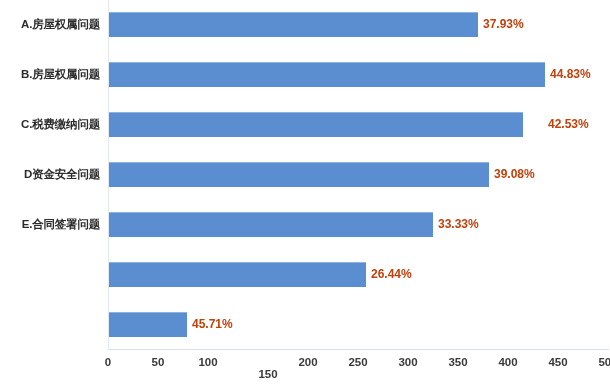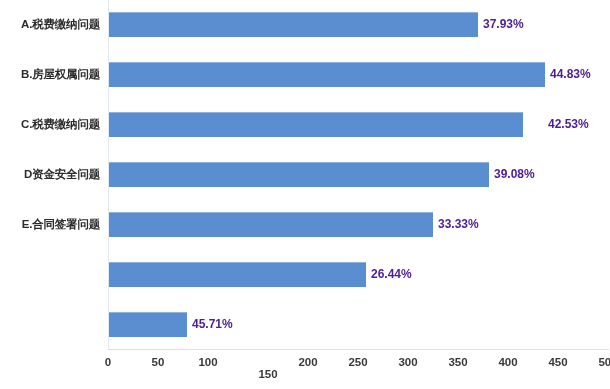--- a/index.html
+++ b/index.html
@@ -63,21 +63,21 @@
     height: 24px;
     background: #5b8ed0;
     border-top: 1.5px solid #8fb3e0;
   }
   .bar-value {
     position: absolute;
     top: 50%;
     transform: translateY(-50%);
     font-size: 12px;
     font-weight: bold;
-    color: #4c1d95;
+    color: #c2410c;
     white-space: nowrap;
     padding-left: 5px;
   }
 
   
   #x-axis {
     position: absolute;
     left: 108px;
     top: 350px;
     width: 500px;
@@ -92,21 +92,21 @@
     transform: translateX(-50%);
     white-space: nowrap;
   }
 </style>
 </head>
 <body>
 
 <div id="chart-root">
 
   <div id="cat-axis">
-    <div class="cat-label" style="top:24px">A.税费缴纳问题</div>
+    <div class="cat-label" style="top:24px">A.房屋权属问题</div>
     <div class="cat-label" style="top:74px">B.房屋权属问题</div>
     <div class="cat-label" style="top:174px">D资金安全问题</div>
     <div class="cat-label" style="top:124px">C.税费缴纳问题</div>
     <div class="cat-label" style="top:224px">E.合同签署问题</div>
   </div>
 
   <div id="plot-area">
     <div class="bar-row" style="top:24px">
       <div class="bar" style="width: 369px; background: rgb(91, 142, 208); border-top-color: rgb(143, 179, 224);"></div>
       <div class="bar-value" style="left: 369px;">37.93%</div>

